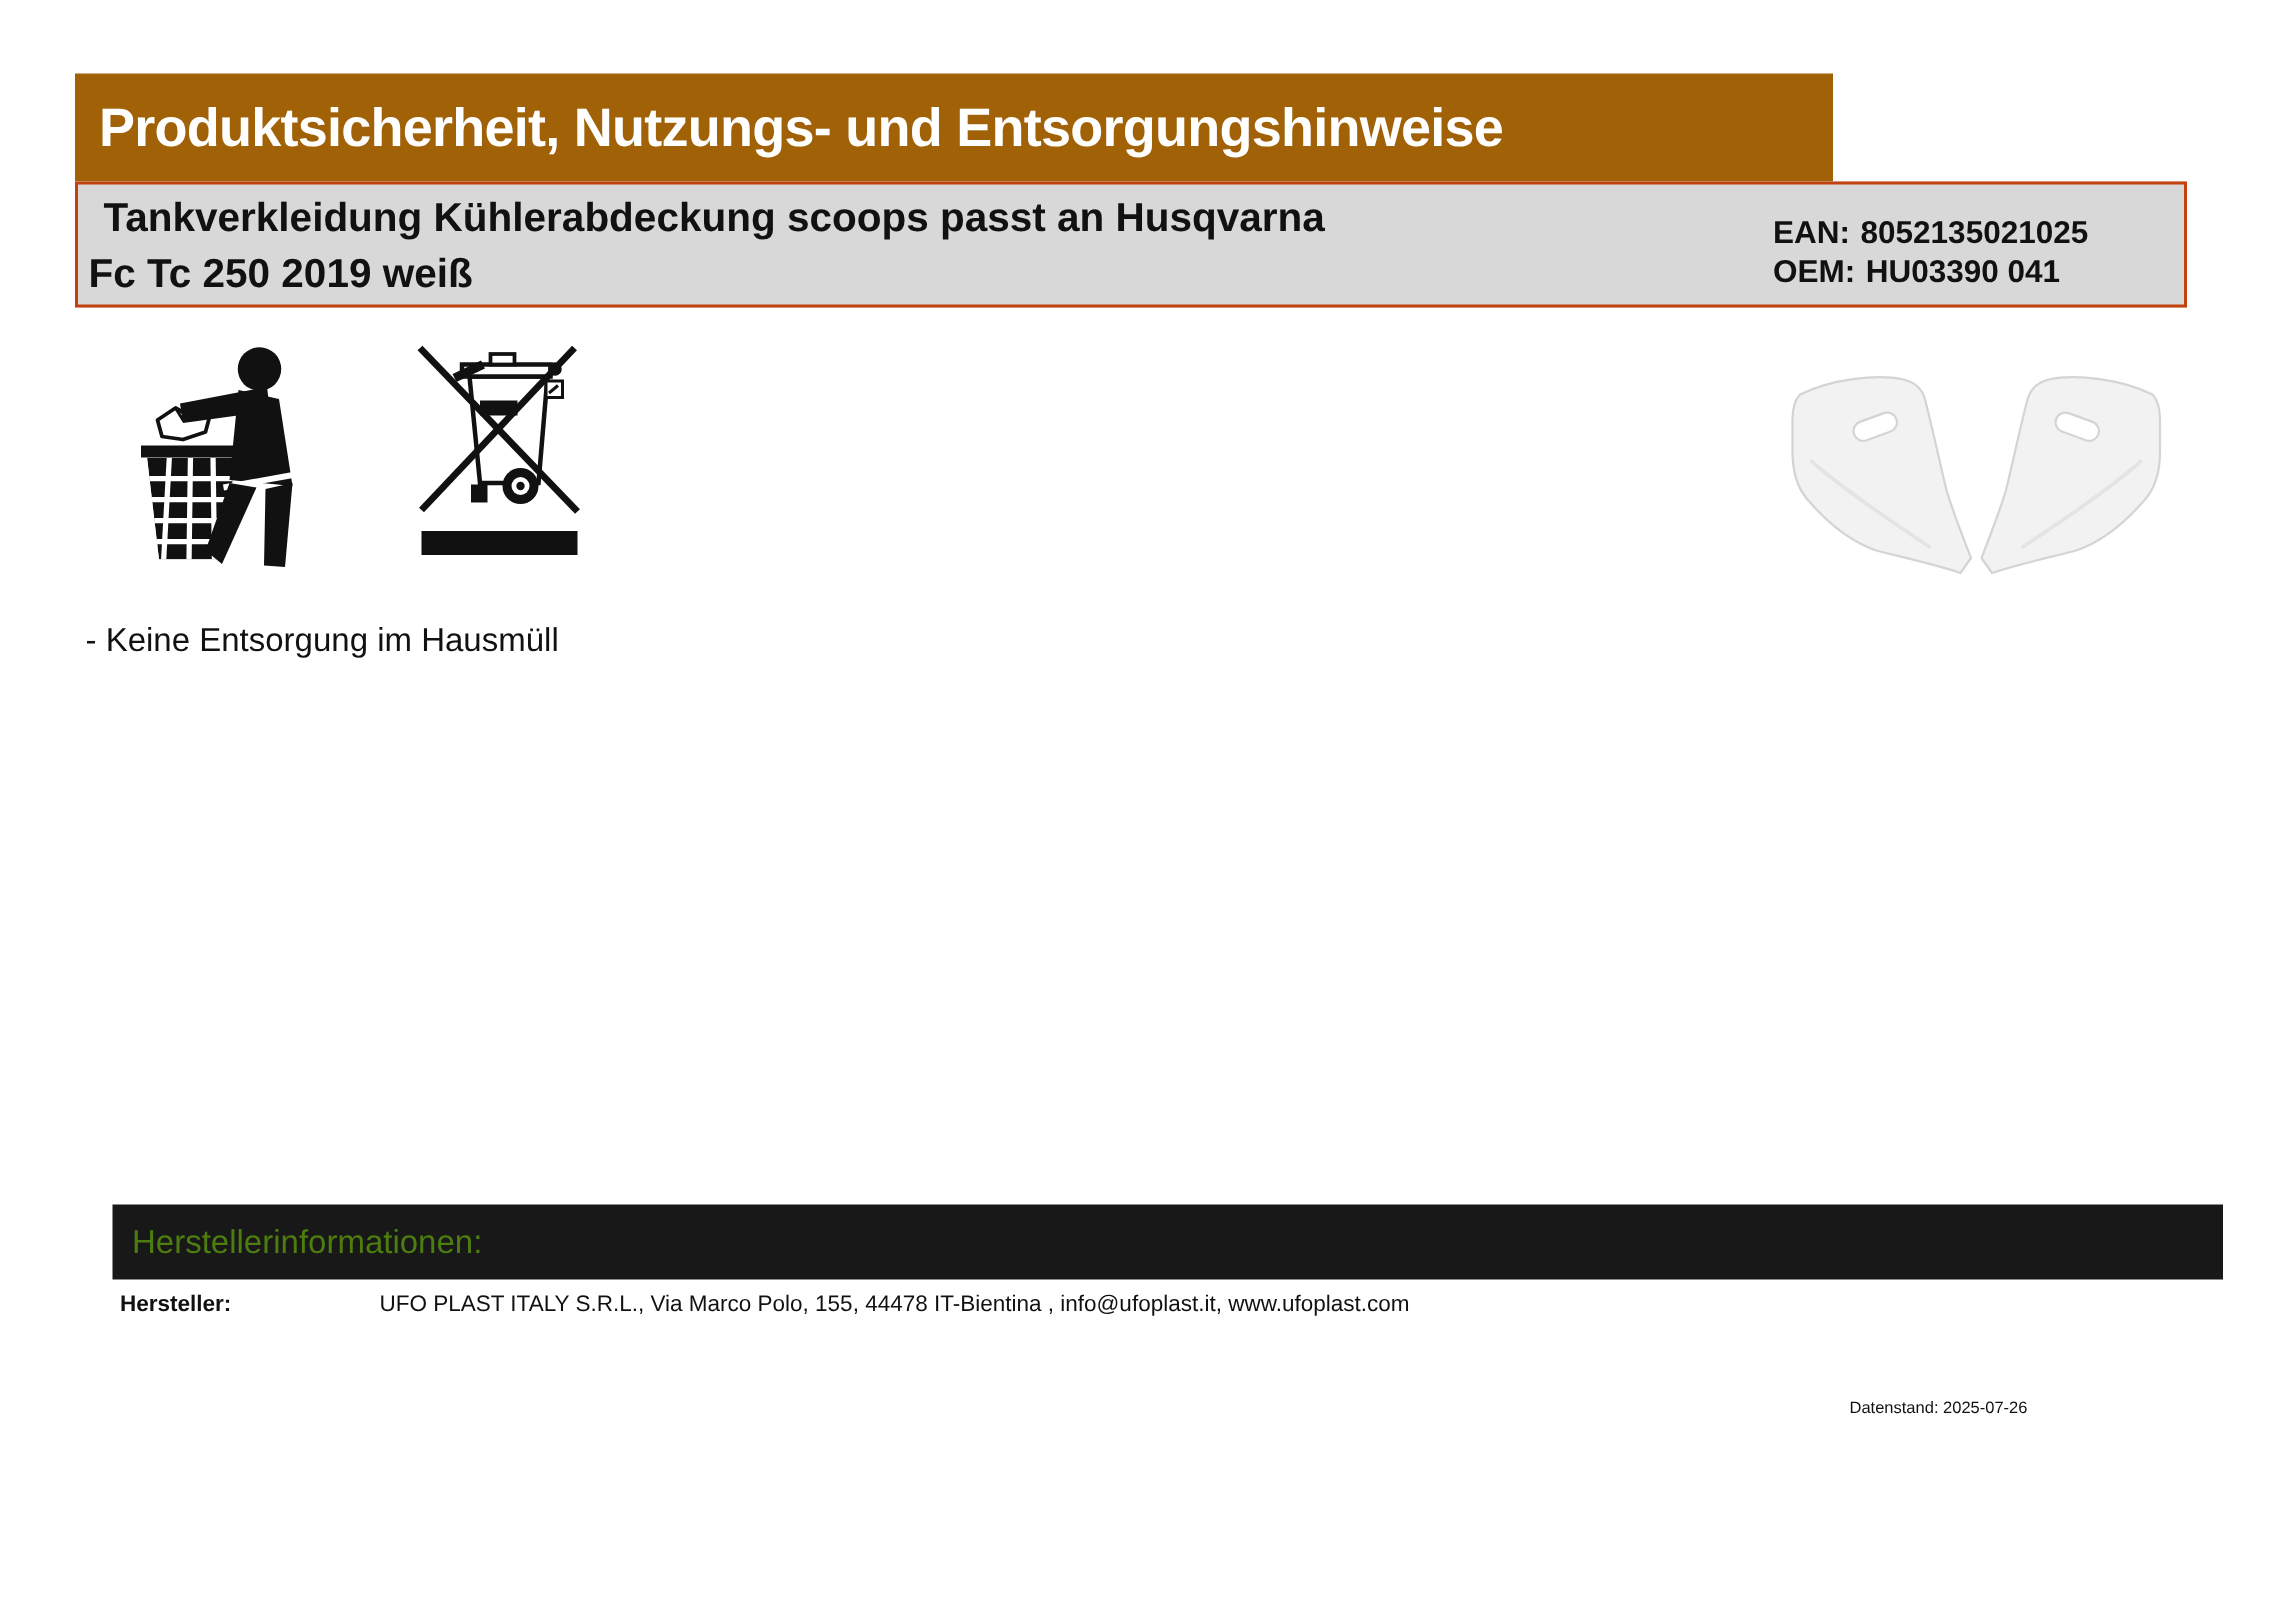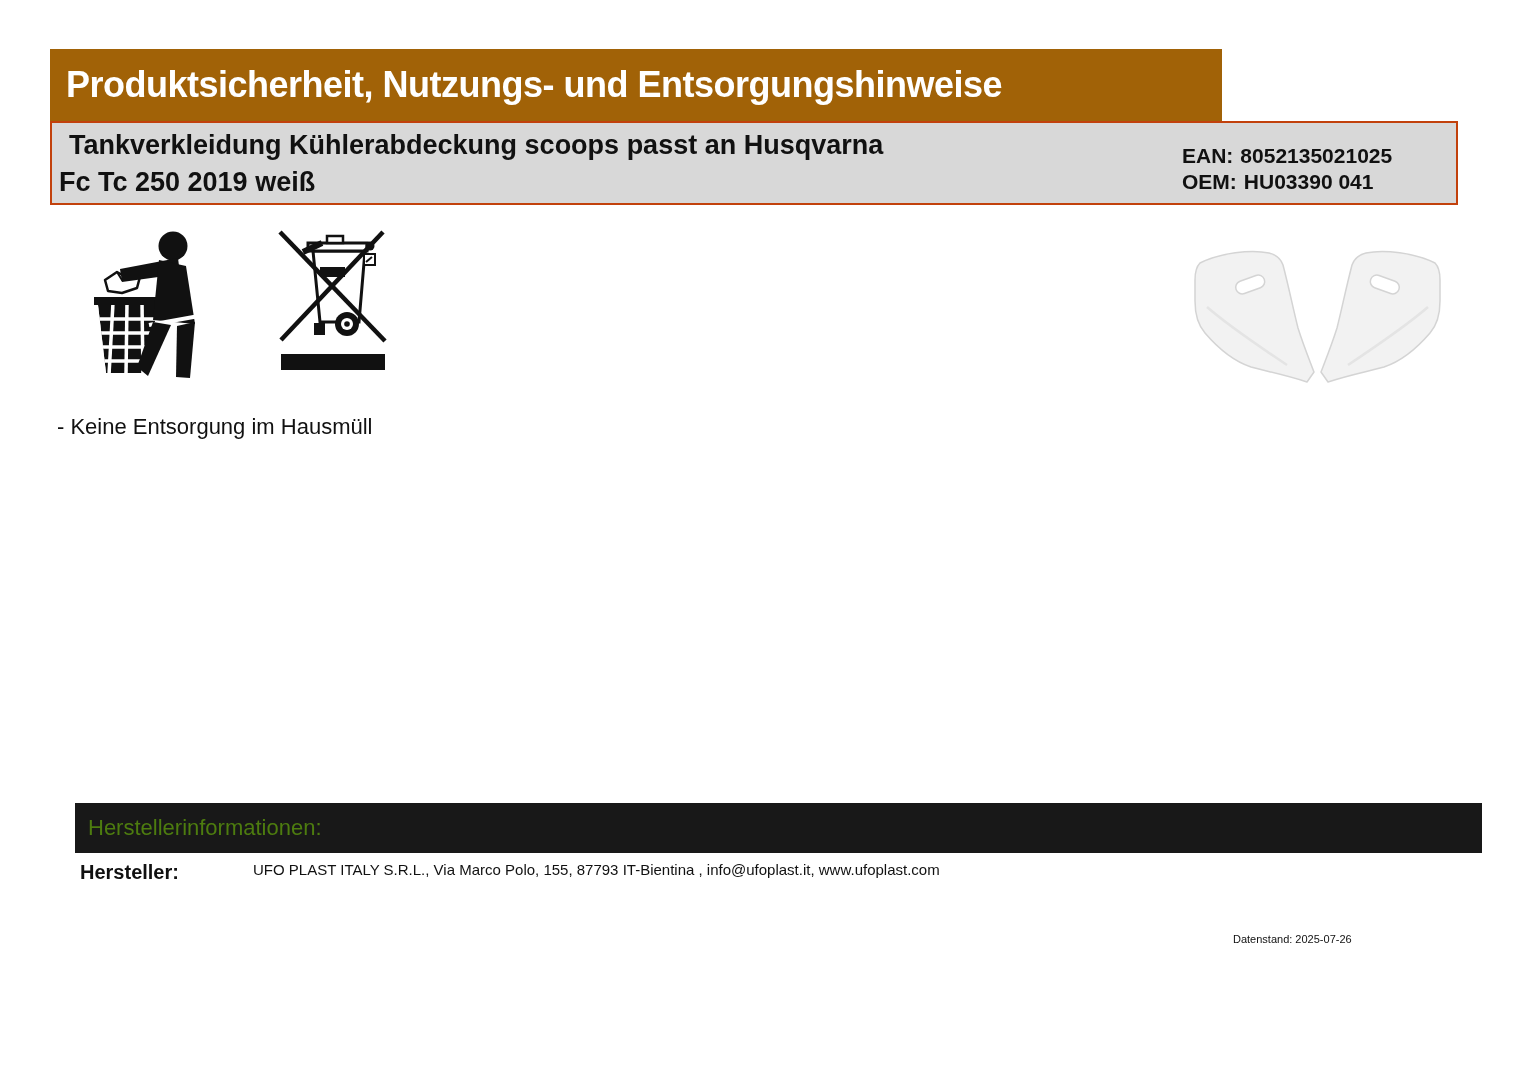--- a/index.html
+++ b/index.html
@@ -30,21 +30,21 @@
   .icon-tidyman{left:93px;top:228px;width:112px;height:150px;}
   .icon-weee{left:278px;top:228px;width:112px;height:145px;}
   .product-photo{left:1185px;top:245px;width:265px;height:140px;}
 
   
   .disposal-notes{left:57px;top:408px;font-size:22px;line-height:37px;white-space:nowrap;}
 
   
   .mfr-bar{left:50px;top:803px;width:1407px;height:50px;background:#181818;
        color:#4d7c0f;font-size:22px;line-height:50px;padding-left:13px;box-sizing:border-box;margin-left:25px;}
-  .mfr-label{left:80px;top:861px;font-size:20px;font-weight:bold;white-space:nowrap;}
+  .mfr-label{left:80px;top:861px;font-size:15px;font-weight:bold;white-space:nowrap;}
   .mfr-value{left:253px;top:861px;font-size:15px;white-space:nowrap;}
 
   .datenstand{left:1233px;top:933px;font-size:11px;white-space:nowrap;}
 
   svg{display:block;}
 </style>
 </head>
 <body>
 
 <div class="abs header-bar">
@@ -144,15 +144,15 @@
       </g>
   </svg>
 </div>
 
 <div class="abs disposal-notes">
   <div>- Keine Entsorgung im Hausmüll</div>
 </div>
 
 <div class="abs mfr-bar">Herstellerinformationen:</div>
 <div class="abs mfr-label">Hersteller:</div>
-<div class="abs mfr-value">UFO PLAST ITALY S.R.L., Via Marco Polo, 155, 87793 IT-Bientina , info@ufoplast.it, www.ufoplast.com</div>
+<div class="abs mfr-value">UFO PLAST ITALY S.R.L., Via Marco Polo, 155, 44478 IT-Bientina , info@ufoplast.it, www.ufoplast.com</div>
 
 <div class="abs datenstand">Datenstand: 2025-07-26</div>
 
 </body></html>

